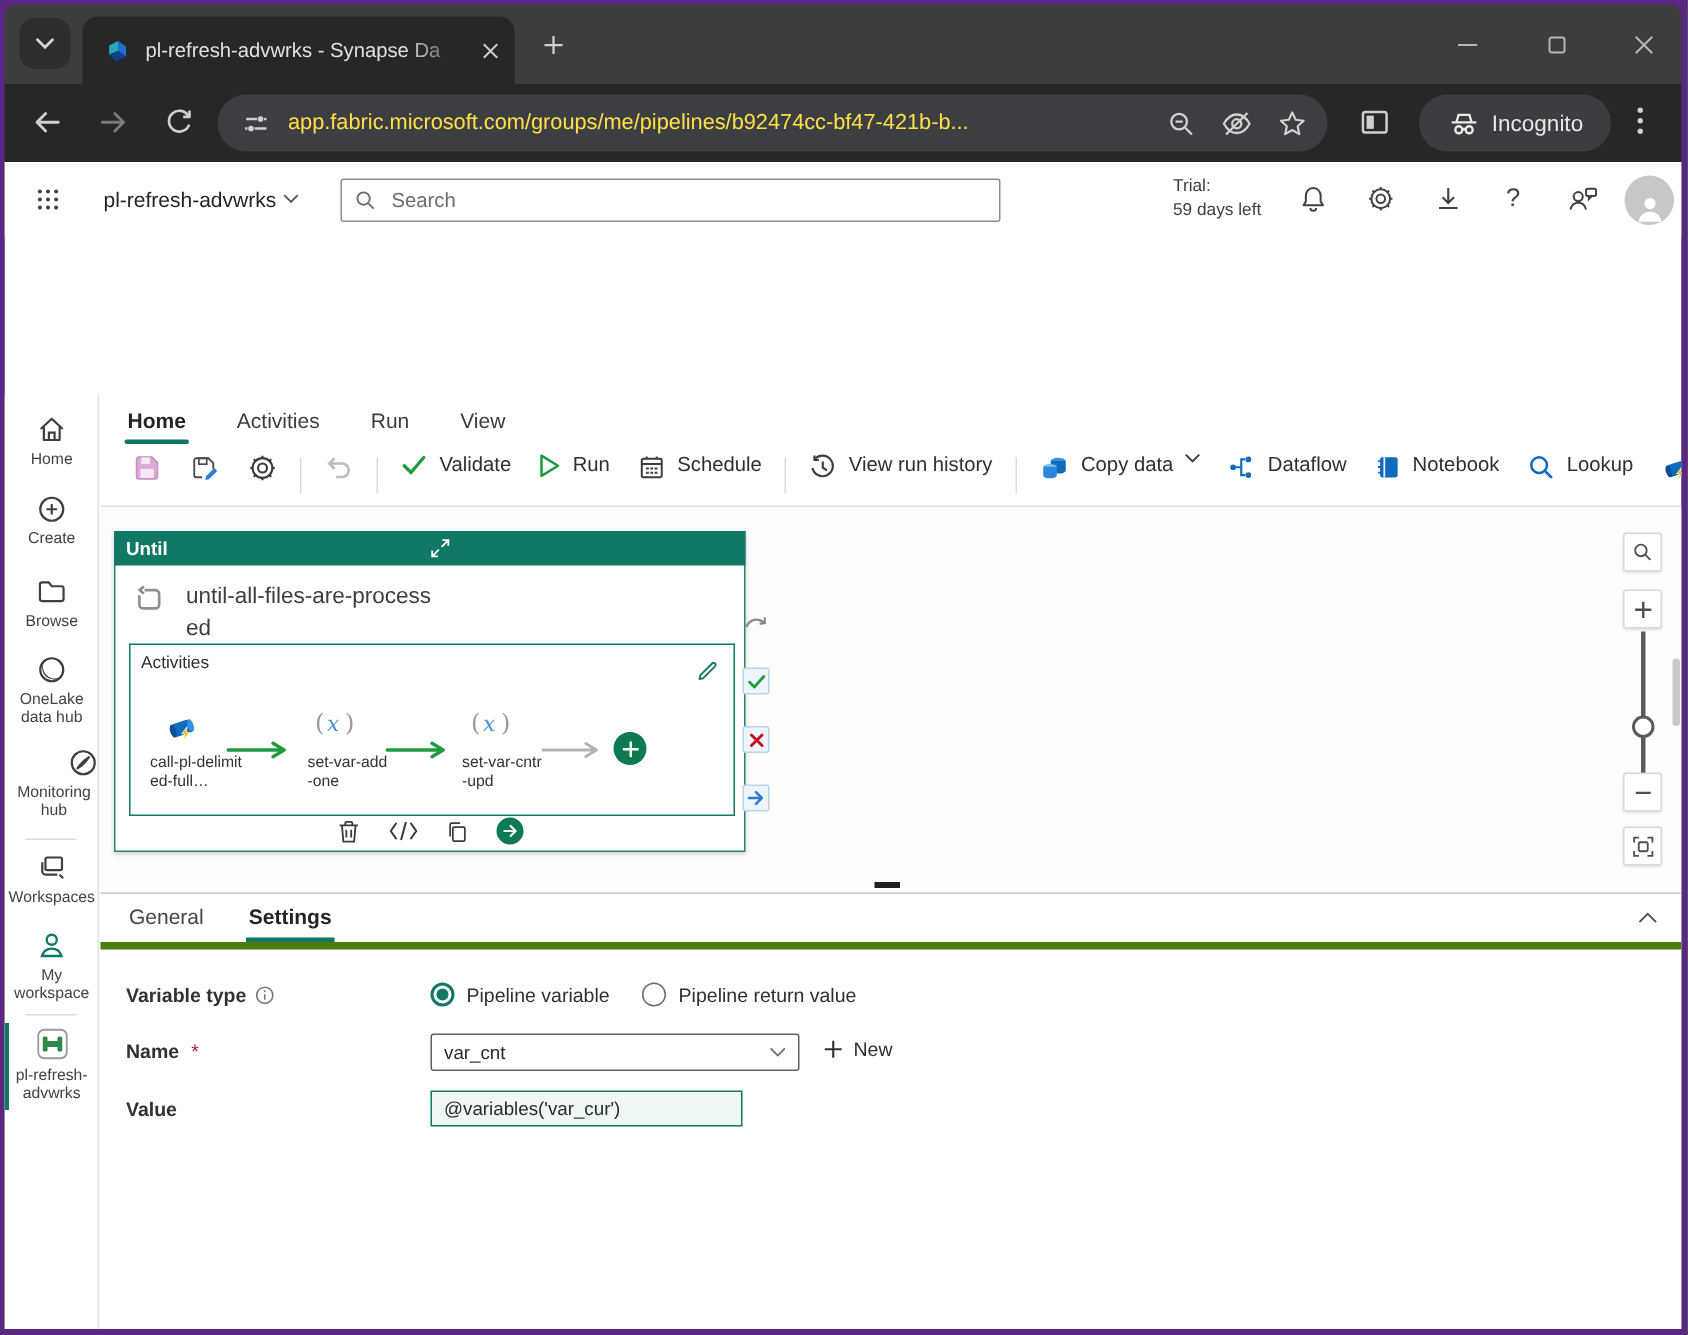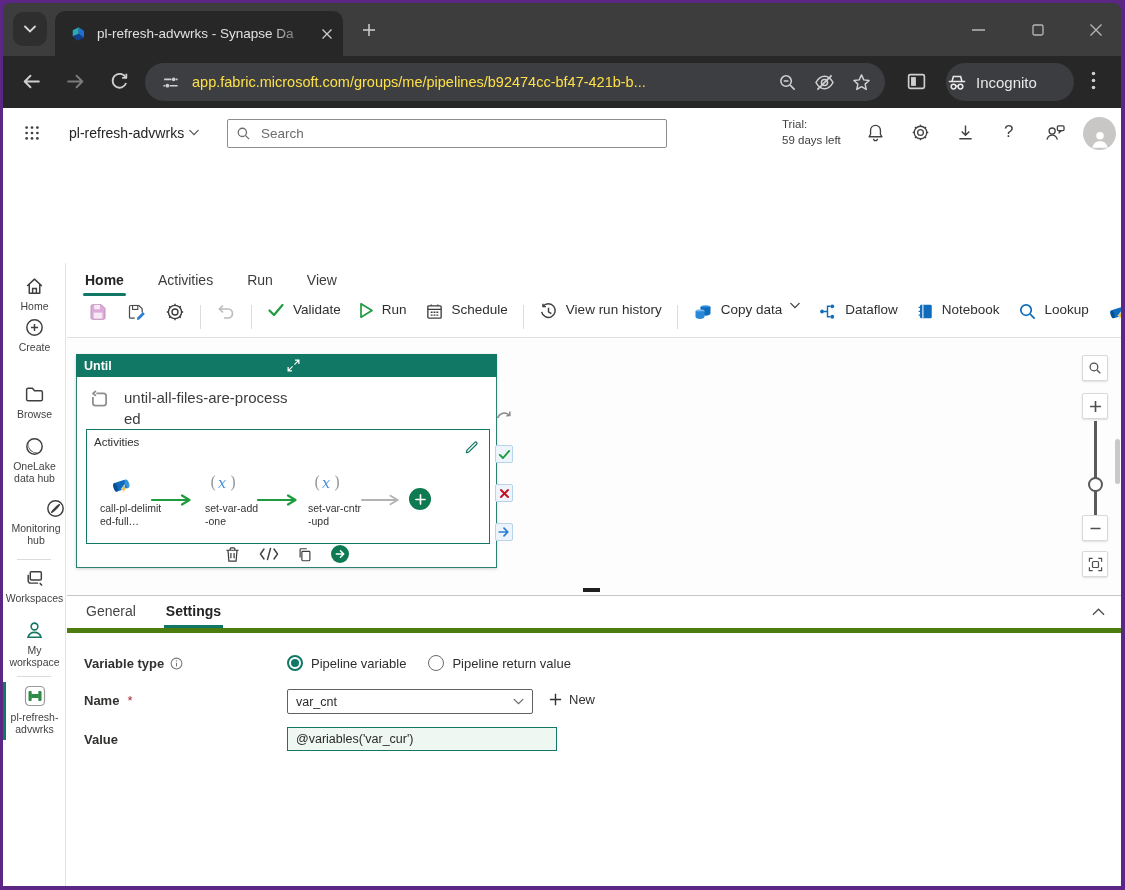--- a/index.html
+++ b/index.html
@@ -16,21 +16,21 @@
   #tab-fade{position:absolute;right:28px;top:8px;width:46px;height:30px;background:linear-gradient(to right,rgba(39,39,39,0),#272727);}
   #tab-close{color:#cfcfcf;margin-left:4px;}
   #new-tab{position:absolute;left:354px;top:15px;width:24px;height:24px;display:flex;align-items:center;justify-content:center;color:#cfcfcf;}
   .wctl{position:absolute;top:16px;width:26px;height:22px;display:flex;align-items:center;justify-content:center;color:#b8b8b8;}
   
   #navbar{position:absolute;left:0;top:53px;width:100%;height:52px;background:#272727;}
   .nav-ic{position:absolute;top:15px;color:#cfcfcf;}
   #addr{position:absolute;left:142px;top:7px;width:740px;height:38px;border-radius:19px;background:#3d3e42;display:flex;align-items:center;padding:0 14px 0 16px;}
   #addr-url{color:#fde047;font-size:14.5px;white-space:nowrap;overflow:hidden;flex:1;margin-left:12px;}
   .addr-ic{color:#d2d2d2;margin-left:17px;flex:none;}
-  #incog{position:absolute;left:943px;top:7px;height:38px;width:128px;border-radius:19px;background:#3c3d41;display:flex;align-items:center;justify-content:flex-start;gap:8px;color:#e9e9e9;font-size:15px;}
+  #incog{position:absolute;left:943px;top:7px;height:38px;width:128px;border-radius:19px;background:#3c3d41;display:flex;align-items:center;justify-content:center;gap:8px;color:#e9e9e9;font-size:15px;}
   
   #content{position:absolute;left:0;top:105px;width:100%;height:778px;background:#fff;}
   #appheader{position:absolute;left:0;top:0;width:100%;height:50px;background:#fff;}
   #app-title{position:absolute;left:66px;top:17px;font-size:14px;color:#252423;}
   #app-title-chev{position:absolute;left:186px;top:21px;color:#555;}
   #searchbox{position:absolute;left:224px;top:11px;width:440px;height:29px;border:1px solid #8f8d8b;border-radius:2px;background:#fff;display:flex;align-items:center;padding:0 8px;}
   #searchbox input{border:none;outline:none;font-size:13.5px;color:#444;flex:1;margin-left:8px;font-family:"Liberation Sans",sans-serif;background:transparent;}
   #searchbox input::placeholder{color:#6e6c6a;}
   #trial{position:absolute;left:779px;top:8px;font-size:11.5px;line-height:16px;color:#3d3d3d;}
   .hd-ic{position:absolute;top:15px;color:#424242;}
@@ -81,21 +81,21 @@
   .frm-lb{position:absolute;left:17px;font-size:13px;font-weight:bold;color:#323130;display:flex;align-items:center;gap:6px;}
   .req{color:#a4262c;font-weight:normal;margin-left:2px;}
   .radio-row{position:absolute;left:220px;display:flex;align-items:center;gap:8px;font-size:13px;color:#2f2f2f;}
   .radio{width:16px;height:16px;border-radius:50%;flex:none;position:relative;}
   .radio.sel{border:2px solid #117865;}
   .radio.sel::after{content:"";position:absolute;inset:2px;background:#117865;border-radius:50%;}
   .radio.unsel{border:1px solid #6b6b6b;}
   #name-dd{position:absolute;left:220px;width:246px;height:25px;border:1px solid #616161;border-radius:2px;display:flex;align-items:center;padding:0 8px;font-size:12.5px;color:#2a2a2a;background:#fff;}
   #name-dd span{flex:1;}
   #new-btn{position:absolute;left:482px;display:flex;align-items:center;gap:7px;font-size:13px;color:#2f2f2f;}
-  #value-in{position:absolute;left:220px;width:270px;height:24px;border:1.5px solid #117865;background:#eef7f1;font-size:12.5px;color:#2a2a2a;padding:0 8px;font-family:"Liberation Sans",sans-serif;outline:none;}
+  #value-in{position:absolute;left:220px;width:208px;height:24px;border:1.5px solid #117865;background:#eef7f1;font-size:12.5px;color:#2a2a2a;padding:0 8px;font-family:"Liberation Sans",sans-serif;outline:none;}
 </style>
 </head>
 <body>
 
 <div id="frame">
 <div id="window">
 
   <div id="tabstrip">
     <div id="tab-chevron">
       <span>
@@ -286,21 +286,21 @@
     <div id="sidebar">
       <div class="sb-item" style="top:13px;">
         <span>
               <svg width="21" height="21" viewBox="0 0 20 20" fill="none" stroke="#3f3f3f" stroke-width="1.4">
                 <path d="M3 9.5 L10 3 L17 9.5 M5 8.2 V16.5 H15 V8.2" stroke-linejoin="round"></path>
                 <path d="M8.2 16.5 V11.8 H11.8 V16.5"></path>
               </svg>
             </span>
         <span class="sb-lb">Home</span>
       </div>
-      <div class="sb-item" style="top:54px;">
+      <div class="sb-item" style="top:66px;">
         <span>
               <svg width="21" height="21" viewBox="0 0 20 20" fill="none" stroke="#3f3f3f" stroke-width="1.4">
                 <circle cx="10" cy="10" r="7.3"></circle>
                 <path d="M10 6.6 V13.4 M6.6 10 H13.4"></path>
               </svg>
             </span>
         <span class="sb-lb">Create</span>
       </div>
       <div class="sb-item" style="top:121px;">
         <span>

